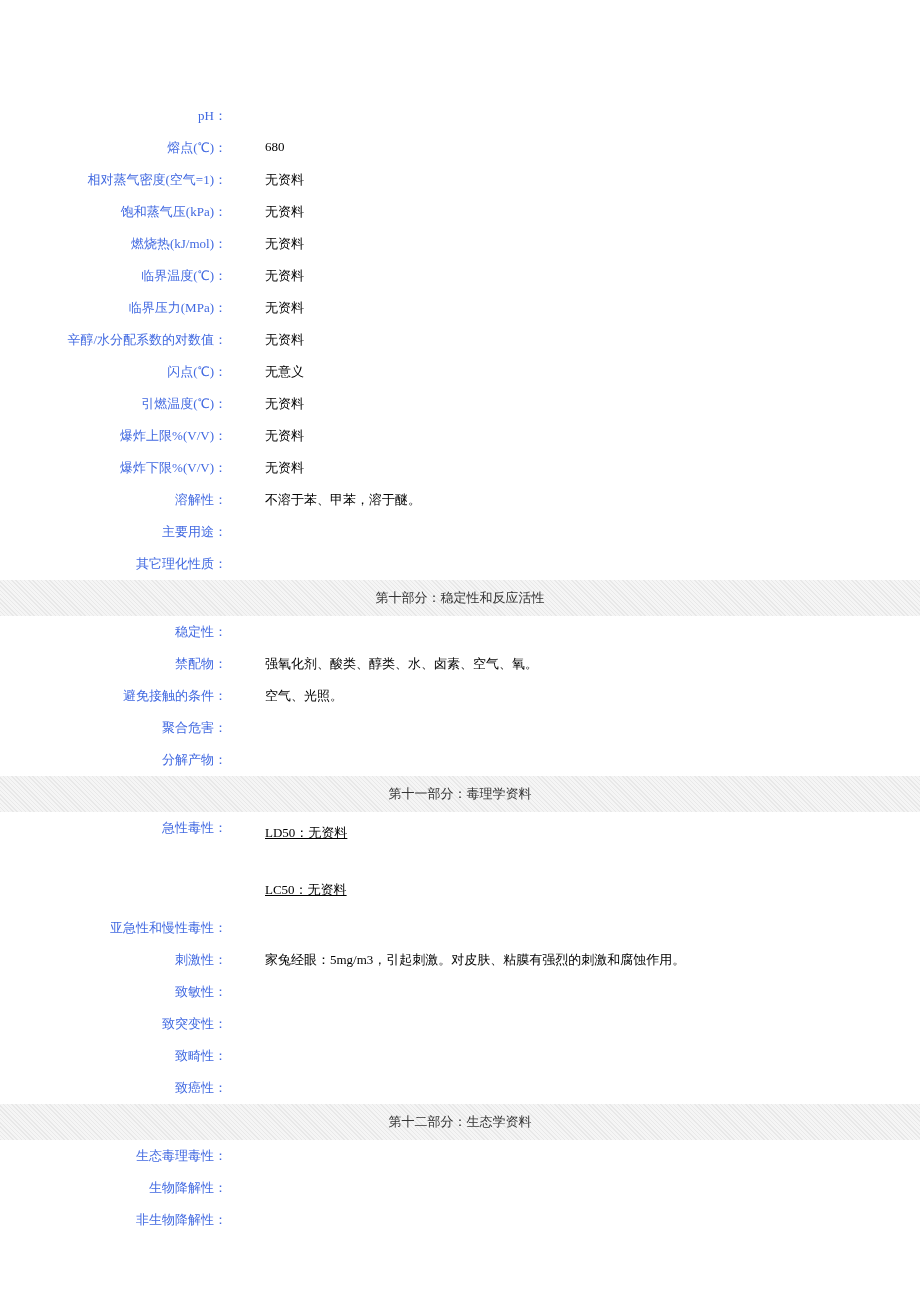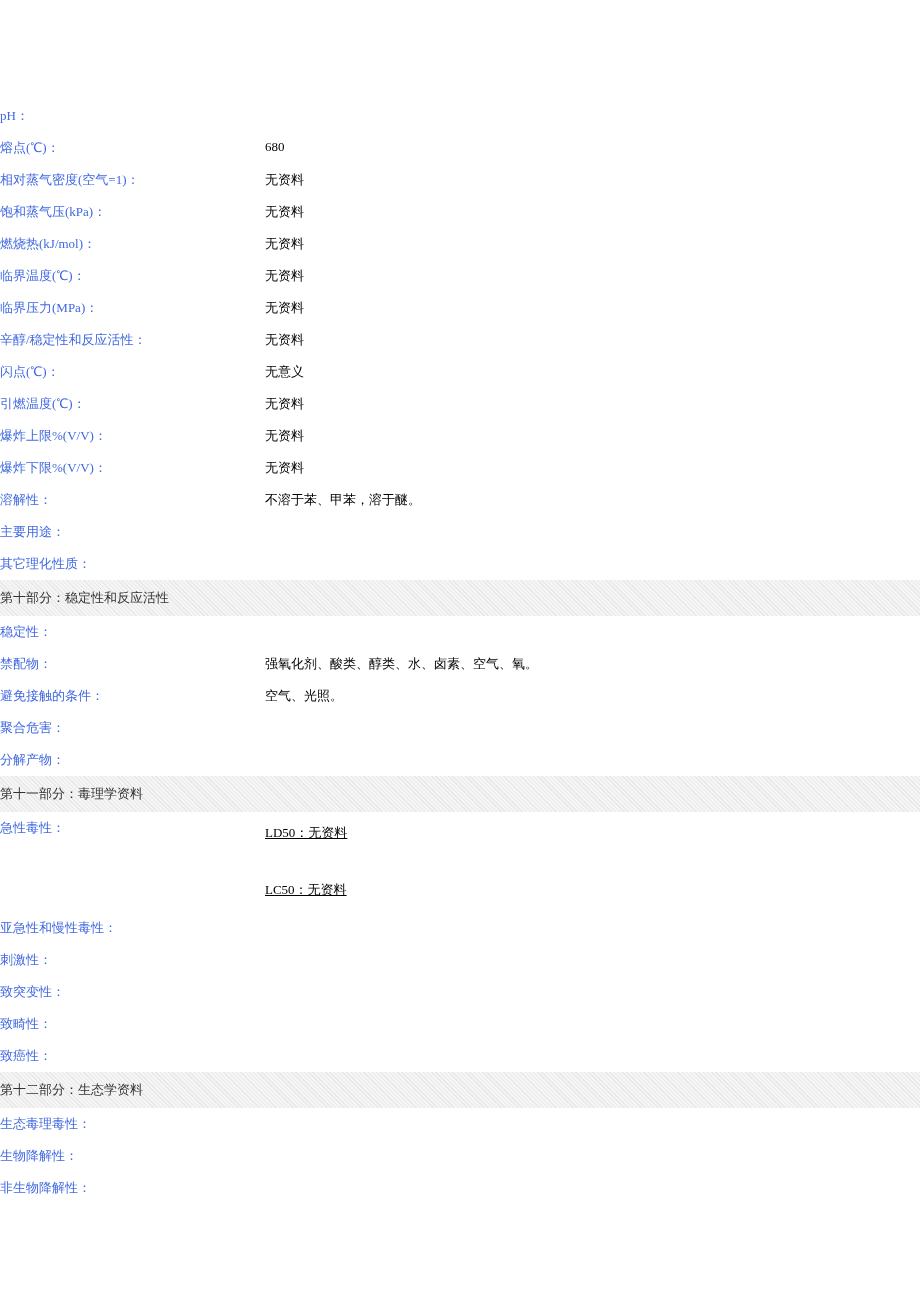--- a/index.html
+++ b/index.html
@@ -14,40 +14,40 @@
       background: #fff;
       width: 920px;
     }
     .row {
       display: flex;
       align-items: flex-start;
       padding: 7px 0;
     }
     .label {
       width: 235px;
-      text-align: left;
+      text-align: right;
       color: #4169E1;
       padding-right: 8px;
       flex-shrink: 0;
     }
     .value {
       flex: 1;
       color: #000;
       padding-left: 4px;
       margin-left: 26px;
     }
     .section-header {
       background-image: repeating-linear-gradient(
         45deg,
         #e8e8e8,
         #e8e8e8 1px,
         #f5f5f5 1px,
         #f5f5f5 3px
       );
-      text-align: left;
+      text-align: center;
       padding: 9px 0;
       font-size: 13px;
       color: #333;
     }
     .multiline {
       white-space: pre-line;
       line-height: 2.2;
       text-decoration: underline;
     }
     .spacer-top {
@@ -82,21 +82,21 @@
     </div>
     <div class="row">
       <div class="label">临界温度(℃)：</div>
       <div class="value">无资料</div>
     </div>
     <div class="row">
       <div class="label">临界压力(MPa)：</div>
       <div class="value">无资料</div>
     </div>
     <div class="row">
-      <div class="label">辛醇/稳定性和反应活性：</div>
+      <div class="label">辛醇/水分配系数的对数值：</div>
       <div class="value">无资料</div>
     </div>
     <div class="row">
       <div class="label">闪点(℃)：</div>
       <div class="value">无意义</div>
     </div>
     <div class="row">
       <div class="label">引燃温度(℃)：</div>
       <div class="value">无资料</div>
     </div>
@@ -152,20 +152,25 @@
       <div class="value multiline">LD50：无资料
 
 LC50：无资料</div>
     </div>
     <div class="row">
       <div class="label">亚急性和慢性毒性：</div>
       <div class="value"></div>
     </div>
     <div class="row">
       <div class="label">刺激性：</div>
+      <div class="value">家兔经眼：5mg/m3，引起刺激。对皮肤、粘膜有强烈的刺激和腐蚀作用。</div>
+    </div>
+    <div class="row">
+      <div class="label">致敏性：</div>
+      <div class="value"></div>
     </div>
     <div class="row">
       <div class="label">致突变性：</div>
       <div class="value"></div>
     </div>
     <div class="row">
       <div class="label">致畸性：</div>
       <div class="value"></div>
     </div>
     <div class="row">

